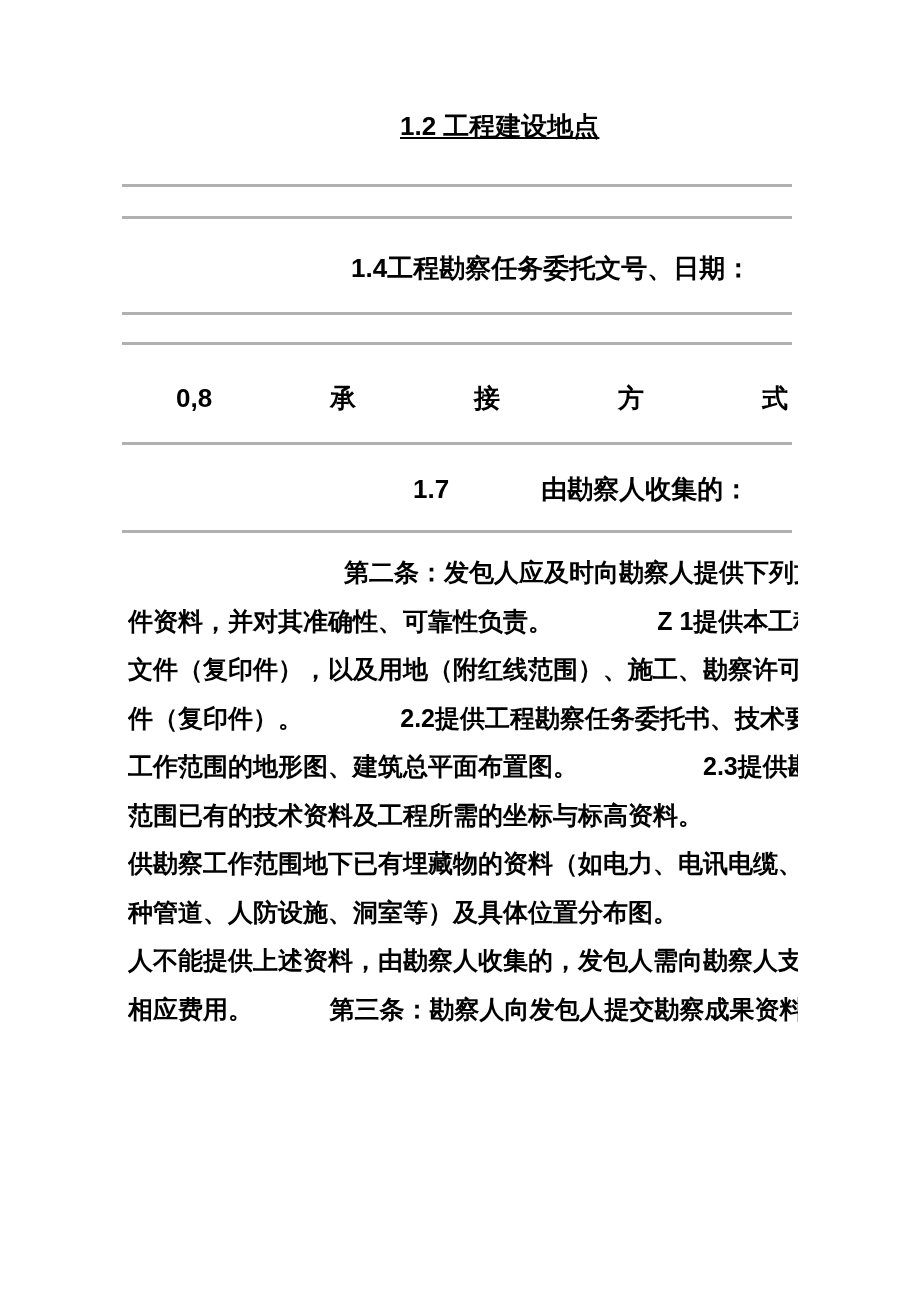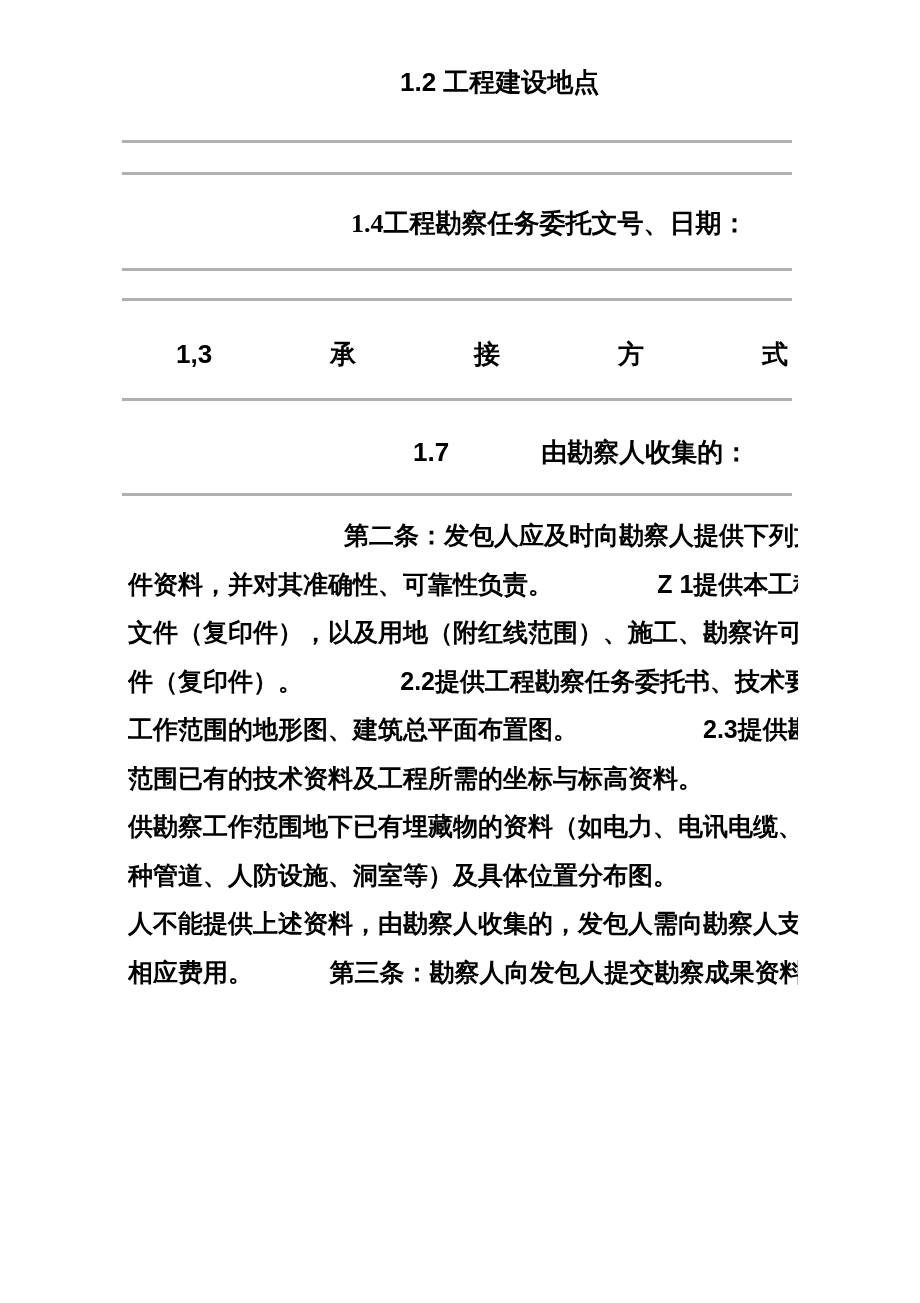--- a/index.html
+++ b/index.html
@@ -20,34 +20,34 @@
   .content {
     margin-left: 122px;
     width: 670px;
   }
   .heading {
     font-size: 26px;
     line-height: 32px;
     white-space: pre;
     color: #000000;
   }
-  .h12 { margin-top: 66px; padding-left: 278px; }
+  .h12 { margin-top: 110px; padding-left: 278px; text-decoration: underline; }
   .h13 { margin-top: 33px;  padding-left: 235px; }
-  .h14 { margin-top: 33px;  padding-left: 229px; font-family: Liberation Serif, serif; }
+  .h14 { margin-top: 33px;  padding-left: 229px; }
   .h15 { margin-top: 33px;  padding-left: 167px; }
   .h16 {
     margin-top: 37px;
     margin-left: 54px;
     width: 612px;
     display: flex;
     justify-content: space-between;
     align-items: baseline;
   }
   .h17 {
-    margin-top: 35px;
+    margin-top: 28px;
     padding-left: 291px;
     display: flex;
     column-gap: 92px;
     align-items: baseline;
   }
   .rule {
     height: 3px;
     width: 670px;
     background: #b0b0b0;
     border: none;
@@ -89,21 +89,21 @@
     <div class="rule rule-2"></div>
 
     <div class="heading h14">1.4工程勘察任务委托文号、日期：</div>
 
     <div class="rule rule-3"></div>
 
 
     <div class="rule rule-4"></div>
 
     <div class="heading h16">
-      <span>1,3</span>
+      <span>0,8</span>
       <span>承</span>
       <span>接</span>
       <span>方</span>
       <span>式</span>
     </div>
 
     <div class="rule rule-5"></div>
 
     <div class="heading h17">
       <span>1.7</span>

